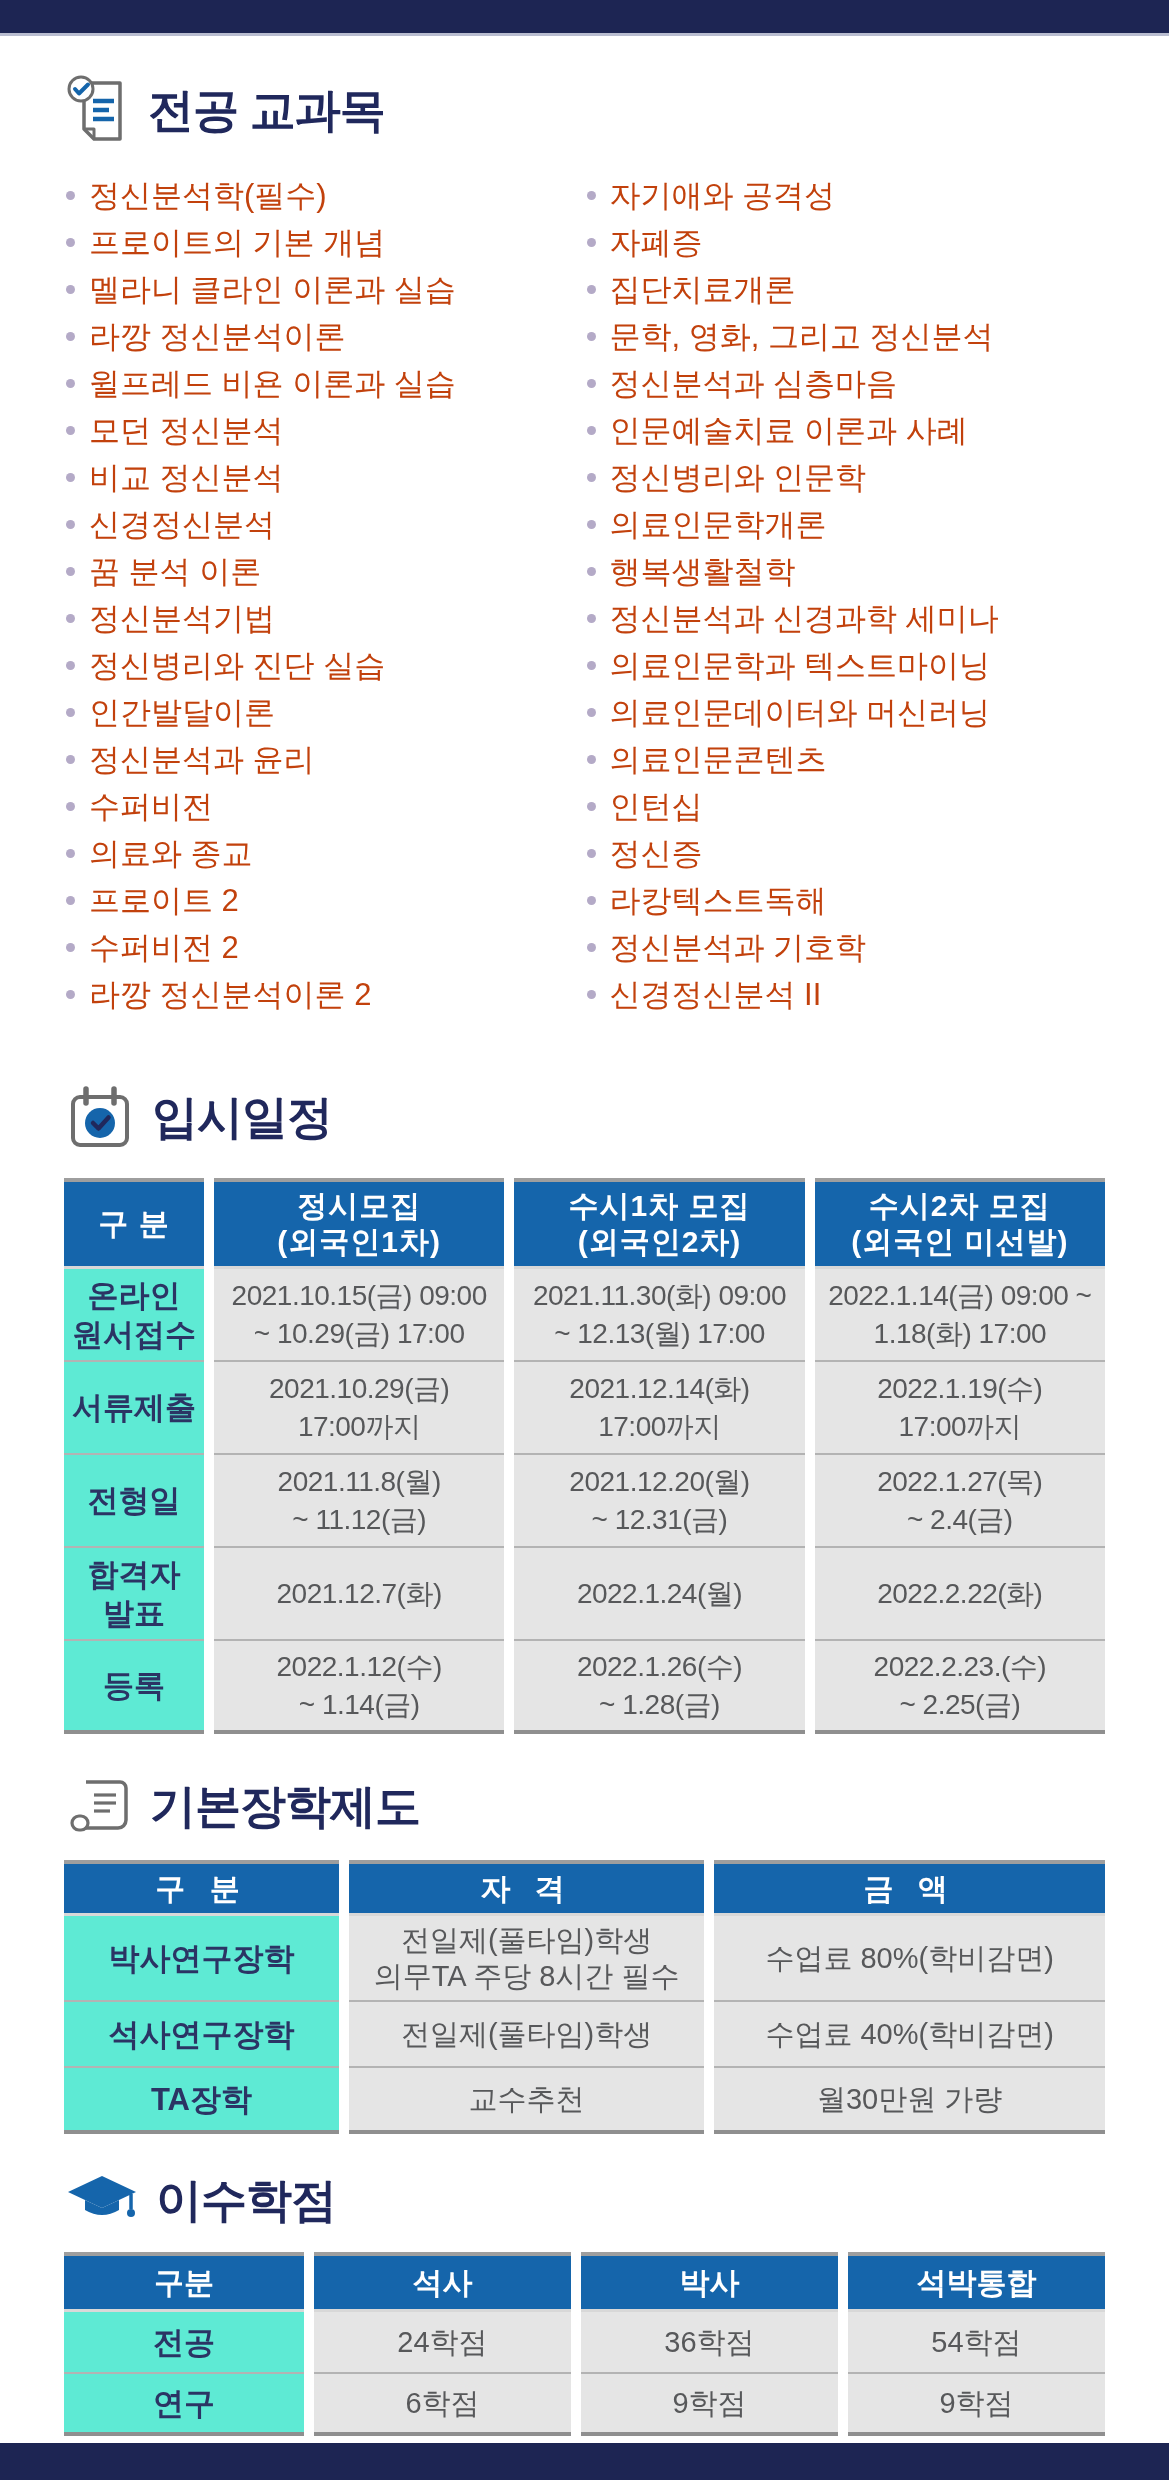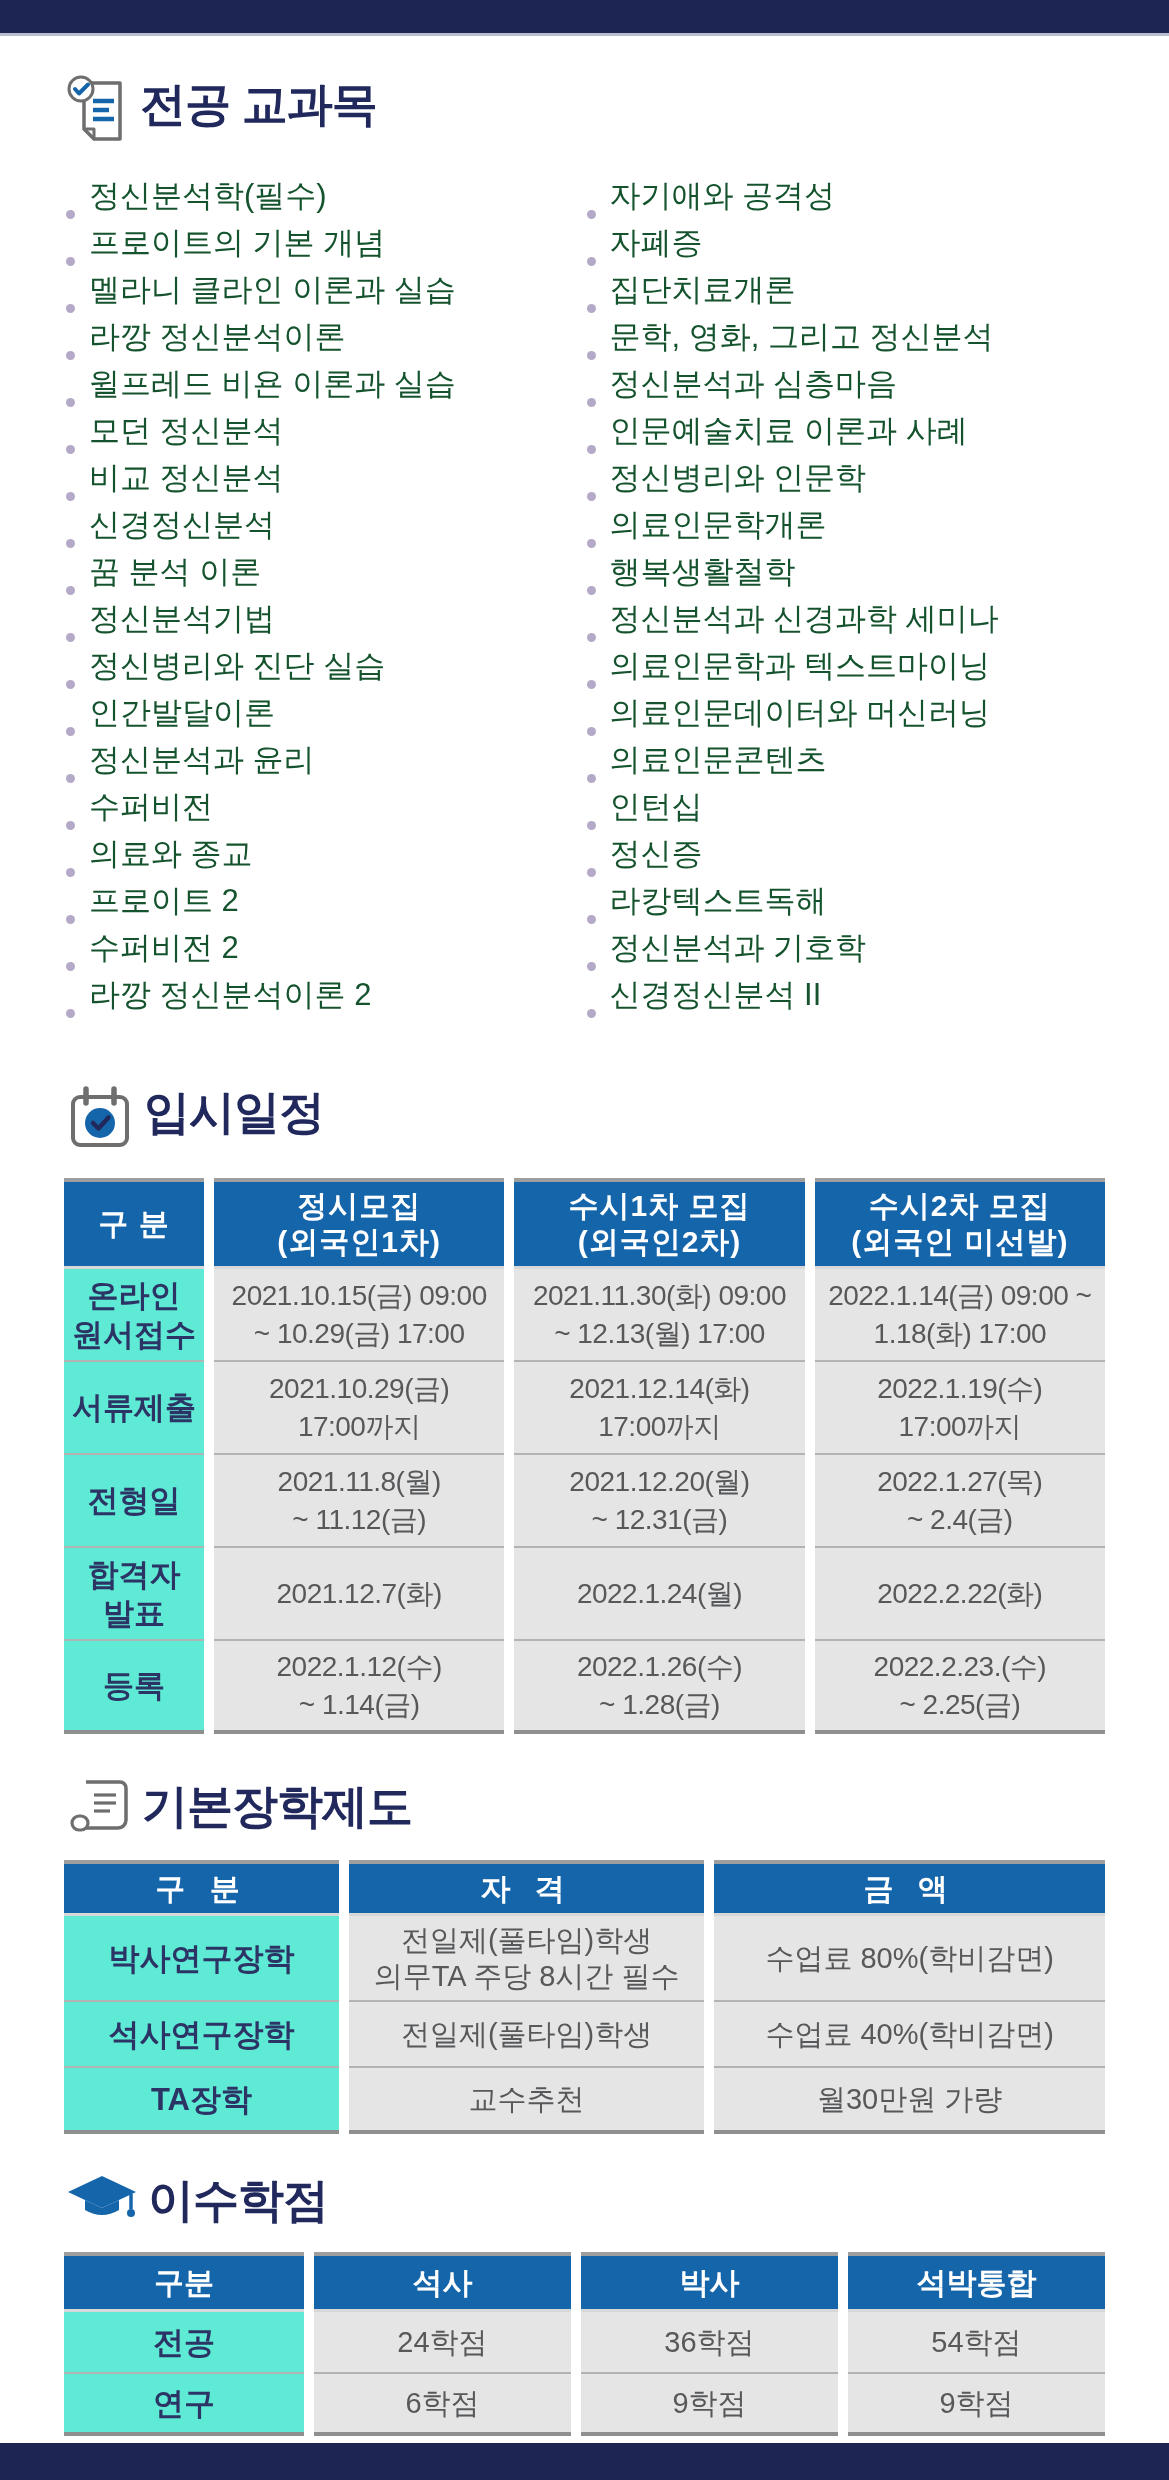--- a/index.html
+++ b/index.html
@@ -5,28 +5,28 @@
   html,body{margin:0;padding:0;}
   body{
     width:1169px;height:2480px;position:relative;overflow:hidden;
     background:#ffffff;
     font-family:"Liberation Sans","DejaVu Sans",sans-serif;
   }
   .topbar{height:33px;background:#1d2553;border-bottom:3px solid #b9bdd0;}
   .footer{position:absolute;left:0;bottom:0;width:100%;height:37px;background:#1d2553;}
   .content{padding:0 64px;}
 
-  .section-head{display:flex;gap:8px;margin-top:38px;}
+  .section-head{display:flex;align-items:center;gap:16px;margin-top:38px;}
   .section-head .icon{flex:none;display:flex;align-items:center;}
   .title{font-size:46px;font-weight:bold;color:#20285c;letter-spacing:-1px;}
 
   
   .courses{display:flex;margin-top:24px;}
   .course-col{width:50%;}
-  .course-item{display:flex;align-items:flex-end;font-size:31px;color:#14532d;line-height:47px;}
+  .course-item{display:flex;align-items:flex-start;font-size:31px;color:#c2410c;line-height:47px;}
   .course-item .dot{flex:none;width:9px;height:9px;border-radius:50%;background:#b4aac7;margin:19px 14px 0 2px;}
 
   
   .table{display:grid;column-gap:10px;margin-top:24px;}
   .cell{
     box-sizing:border-box;display:flex;flex-direction:column;
     justify-content:center;align-items:center;text-align:center;
     padding:6px 8px;
   }
   .cell .line{display:block;}

